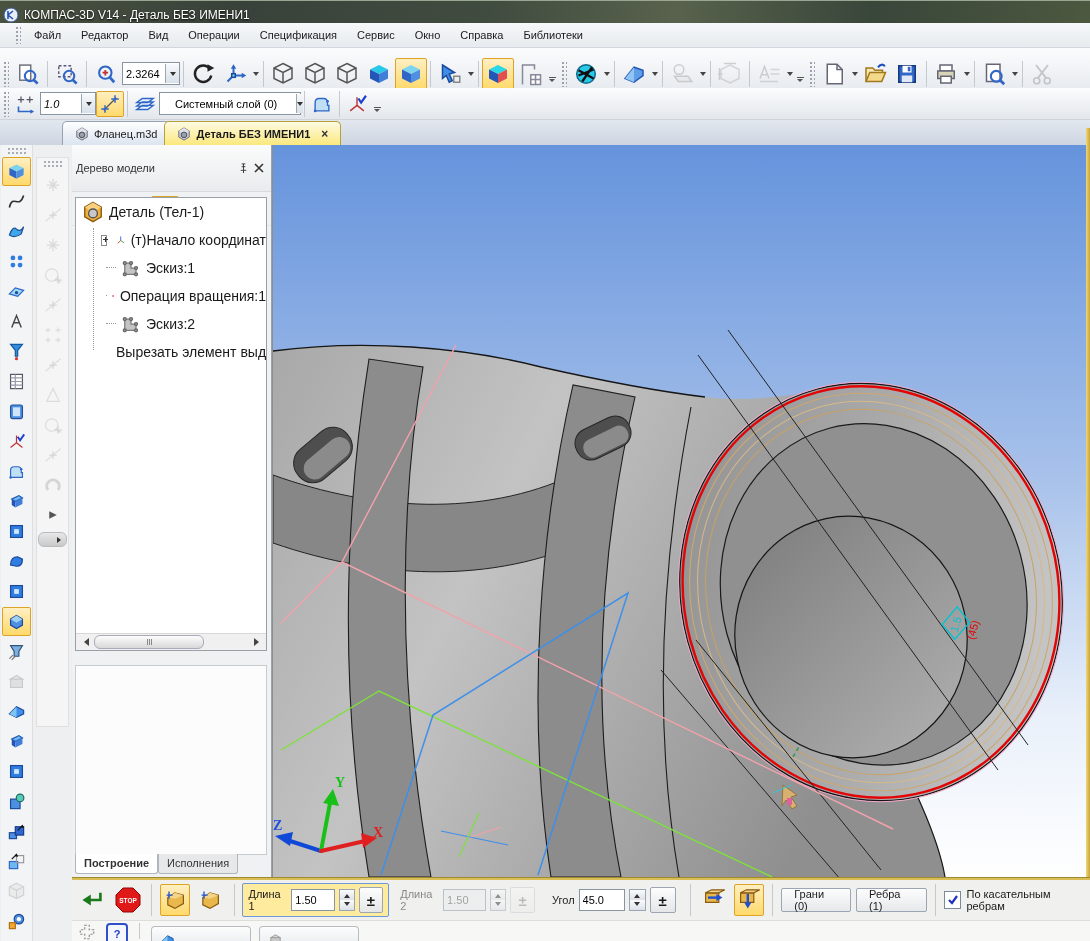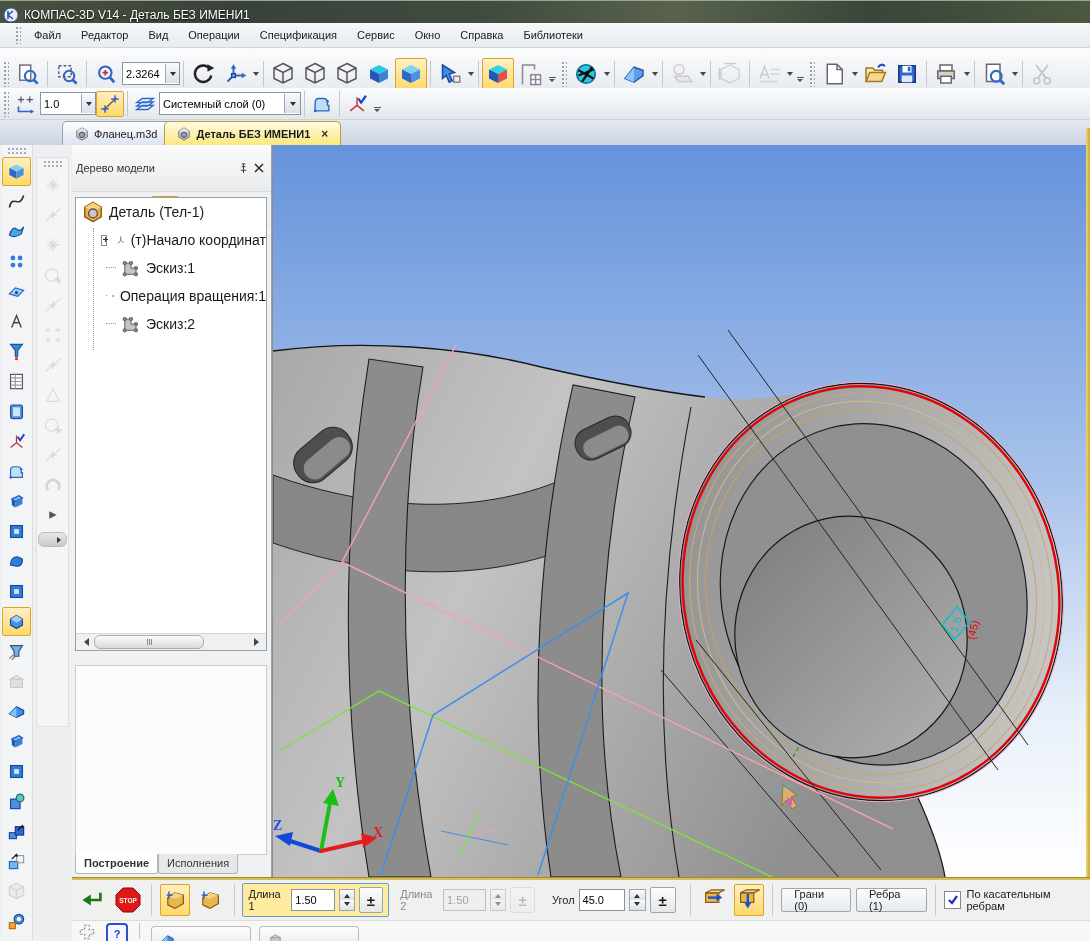--- a/index.html
+++ b/index.html
@@ -651,38 +651,38 @@
   </div>
 
   <div class="abs tb tb2">
     <div class="grip"></div>
     <div class="tbtn sm">
         <svg width="20" height="20" viewBox="0 0 16 16">
           <use href="#i-step"></use>
         </svg>
       </div>
     <div class="combo" style="width:54px">
-      <input style="width: 34px;" value="1.0">
+      <input style="width: 34px; font-style: italic;" value="1.0">
       <div class="cbtn">
           <i></i>
         </div>
     </div>
     <div class="tbtn sm active">
         <svg width="20" height="20" viewBox="0 0 16 16">
           <use href="#i-ptsline"></use>
         </svg>
       </div>
     <div class="sep"></div>
     <div class="tbtn sm">
         <svg width="22" height="22" viewBox="0 0 16 16">
           <use href="#i-layers"></use>
         </svg>
       </div>
     <div class="combo" style="width:140px">
-      <input style="width: 118px;" value="Системный слой (0)">
+      <input style="width: 118px; margin-left: 12px;" value="Системный слой (0)">
       <div class="cbtn">
           <i></i>
         </div>
     </div>
     <div class="sep"></div>
     <div class="tbtn sm">
         <svg width="22" height="22" viewBox="0 0 16 16">
           <use href="#i-contour"></use>
         </svg>
       </div>
@@ -988,20 +988,27 @@
             <use href="#i-revolve"></use>
           </svg>
         <span class="lbl">Операция вращения:1</span>
       </div>
       <div class="trow" style="padding-left:30px">
         <span class="stub"></span>
         <svg width="20" height="20" viewBox="0 0 16 16">
             <use href="#i-sketch"></use>
           </svg>
         <span class="lbl">Эскиз:2</span>
+      </div>
+      <div class="trow" style="padding-left:30px">
+        <span class="stub"></span>
+        <svg width="20" height="20" viewBox="0 0 16 16">
+            <use href="#i-cutsq"></use>
+          </svg>
+        <span class="lbl">Вырезать элемент выд</span>
       </div>
       <div class="hscroll">
         <div class="harr l">
             <i></i>
           </div>
         <div class="hthumb">
             <b></b>
             <b></b>
             <b></b>
           </div>

